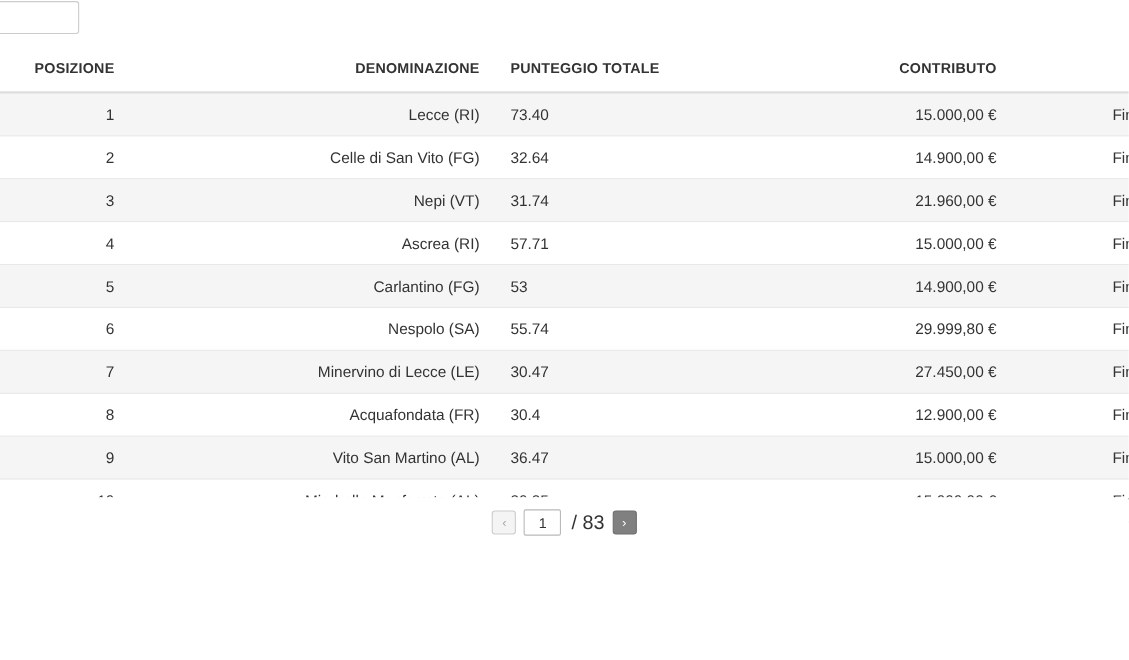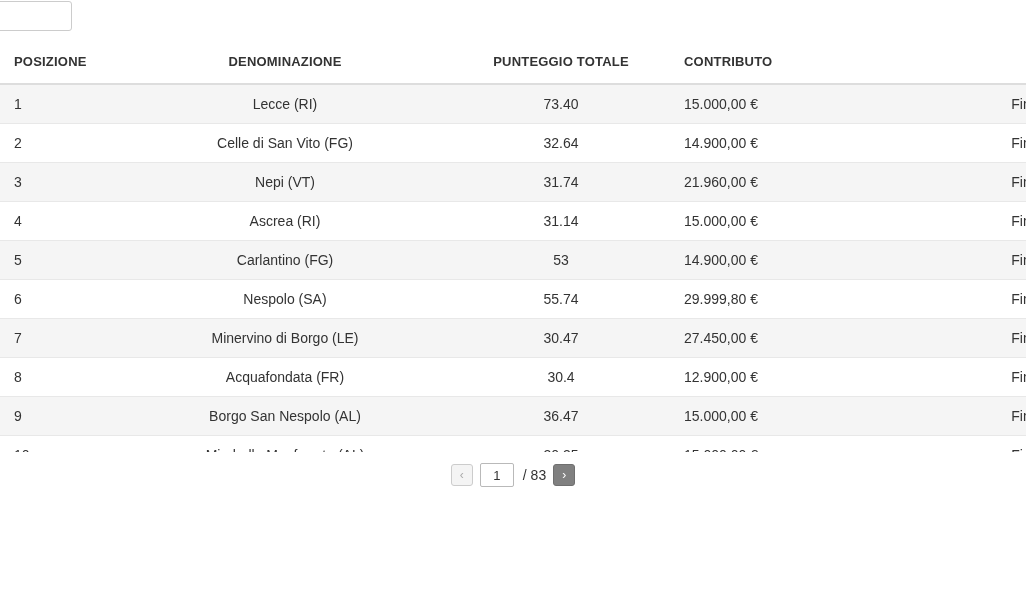--- a/index.html
+++ b/index.html
@@ -68,24 +68,24 @@
   thead th {
     font-size: 13px;
     font-weight: bold;
     color: #333333;
     letter-spacing: 0.2px;
     padding: 10px 14px 14px 14px;
     border-bottom: 2px solid #dddddd;
     background: #ffffff;
     white-space: nowrap;
   }
-  th.pos, td.pos { text-align: left; padding-right: 16px; }
-  th.den, td.den { text-align: center; }
-  th.pun, td.pun { text-align: center; padding-right: 12px; }
-  th.con, td.con { text-align: left; padding-right: 14px; }
+  th.pos, td.pos { text-align: right; padding-right: 16px; }
+  th.den, td.den { text-align: right; }
+  th.pun, td.pun { text-align: left; padding-right: 12px; }
+  th.con, td.con { text-align: right; padding-right: 14px; }
   th.esi, td.esi { text-align: right; padding-right: 14px; }
 
   tbody td {
     padding: 11px 14px;
     border-bottom: 1px solid #e8e8e8;
     color: #333333;
     font-size: 14px;
     white-space: nowrap;
   }
   tbody tr.odd  td { background: #f5f5f5; }
@@ -130,21 +130,21 @@
     border: 1px solid #b9b9b9;
     border-radius: 2px;
     text-align: center;
     font-size: 13px;
     font-family: "Liberation Sans", sans-serif;
     color: #333333;
     outline: none;
     padding: 0 2px;
   }
   .page-total {
-    font-size: 14px;
+    font-size: 18px;
     color: #333333;
     margin-left: 2px;
   }
 
   .bottom-blank {
     position: absolute;
     left: 0;
     top: 498px;
     width: 1026px;
     height: 102px;
@@ -196,55 +196,55 @@
         <tr class="odd">
           <td class="pos">3</td>
           <td class="den">Nepi (VT)</td>
           <td class="pun">31.74</td>
           <td class="con">21.960,00 €</td>
           <td class="esi">Finanziabile</td>
         </tr>
         <tr class="even">
           <td class="pos">4</td>
           <td class="den">Ascrea (RI)</td>
-          <td class="pun">31.14</td>
+          <td class="pun">57.71</td>
           <td class="con">15.000,00 €</td>
           <td class="esi">Finanziabile</td>
         </tr>
         <tr class="odd">
           <td class="pos">5</td>
           <td class="den">Carlantino (FG)</td>
           <td class="pun">53</td>
           <td class="con">14.900,00 €</td>
           <td class="esi">Finanziabile</td>
         </tr>
         <tr class="even">
           <td class="pos">6</td>
           <td class="den">Nespolo (SA)</td>
           <td class="pun">55.74</td>
           <td class="con">29.999,80 €</td>
           <td class="esi">Finanziabile</td>
         </tr>
         <tr class="odd">
           <td class="pos">7</td>
-          <td class="den">Minervino di Borgo (LE)</td>
+          <td class="den">Minervino di Lecce (LE)</td>
           <td class="pun">30.47</td>
           <td class="con">27.450,00 €</td>
           <td class="esi">Finanziabile</td>
         </tr>
         <tr class="even">
           <td class="pos">8</td>
           <td class="den">Acquafondata (FR)</td>
           <td class="pun">30.4</td>
           <td class="con">12.900,00 €</td>
           <td class="esi">Finanziabile</td>
         </tr>
         <tr class="odd">
           <td class="pos">9</td>
-          <td class="den">Borgo San Nespolo (AL)</td>
+          <td class="den">Vito San Martino (AL)</td>
           <td class="pun">36.47</td>
           <td class="con">15.000,00 €</td>
           <td class="esi">Finanziabile</td>
         </tr>
         <tr class="even">
           <td class="pos">10</td>
           <td class="den">Mirabello Monferrato (AL)</td>
           <td class="pun">30.35</td>
           <td class="con">15.000,00 €</td>
           <td class="esi">Finanziabile</td>

